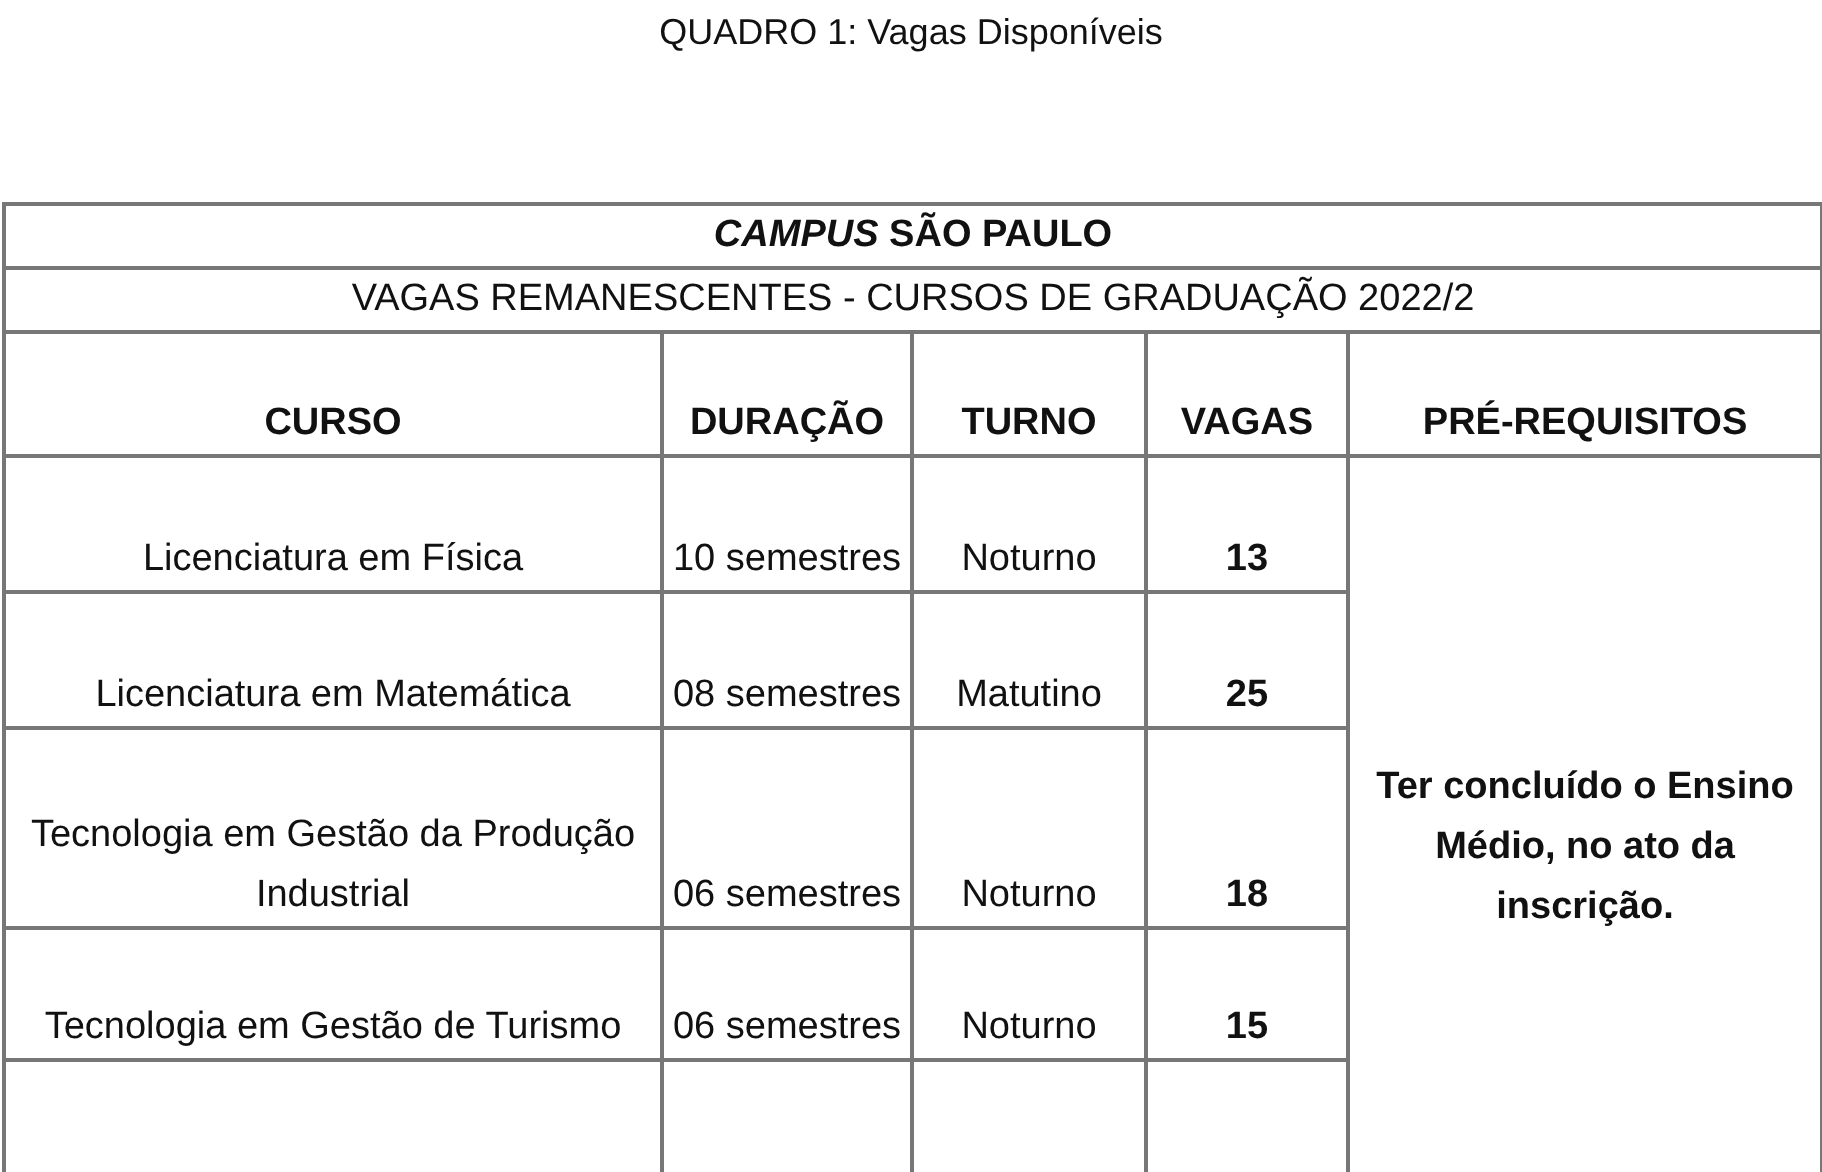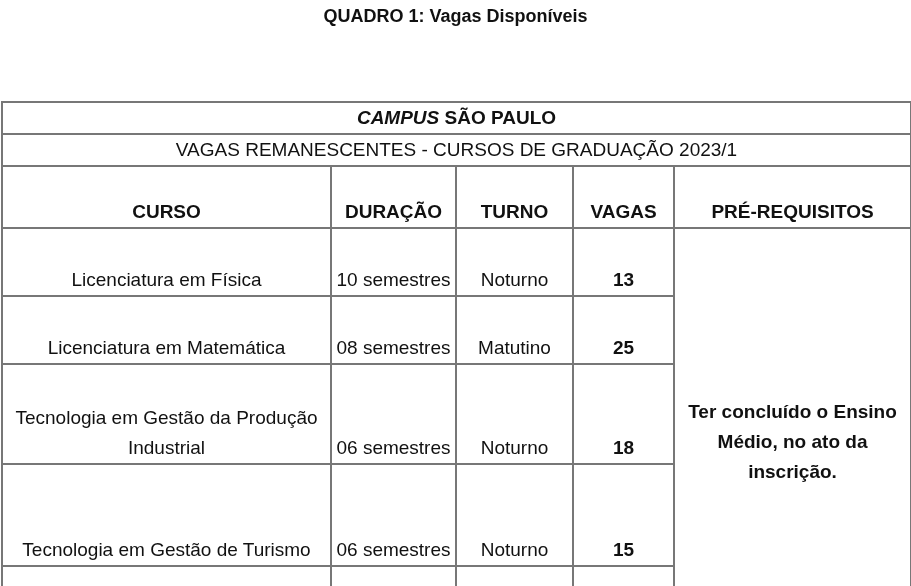--- a/index.html
+++ b/index.html
@@ -1,17 +1,17 @@
 <!DOCTYPE html>
 <html><head>
 <meta charset="utf-8">
 <style>
   html,body{margin:0;padding:0;background:#fff;}
   body{width:911px;height:586px;position:relative;overflow:hidden;font-family:"Liberation Sans",sans-serif;color:#111;}
-  .caption{position:absolute;top:6px;left:0;width:911px;text-align:center;font-weight:bold;font-size:18px;}
+  .caption{position:absolute;top:6px;left:0;width:911px;text-align:center;font-weight:normal;font-size:18px;}
   table{position:absolute;left:1px;top:101px;border-collapse:collapse;width:909px;table-layout:fixed;font-size:19px;}
   td,th{border:2px solid #777;padding:0 2px;text-align:center;vertical-align:bottom;line-height:30px;font-weight:normal;}
   th{font-weight:bold;}
   .campus{height:29px;font-weight:bold;vertical-align:middle;}
   .sub{height:28px;vertical-align:middle;}
   .hdr{height:30px;margin-top:15px;}
   .bold{font-weight:bold;margin-top:31px;}
   .pre{vertical-align:middle;font-weight:bold;line-height:30px;}
 </style>
 </head>
@@ -25,21 +25,21 @@
       <col style="width:125px">
       <col style="width:117px">
       <col style="width:101px">
       <col style="width:237px">
     </colgroup>
   <tbody>
       <tr>
         <td colspan="5" class="campus"><i>CAMPUS</i><span> SÃO PAULO</span></td>
       </tr>
   <tr>
-        <td colspan="5" class="sub">VAGAS REMANESCENTES - CURSOS DE GRADUAÇÃO 2023/1</td>
+        <td colspan="5" class="sub">VAGAS REMANESCENTES - CURSOS DE GRADUAÇÃO 2022/2</td>
       </tr>
   <tr class="hdr">
     <th style="height:60px">CURSO</th>
     <th>DURAÇÃO</th>
     <th>TURNO</th>
     <th>VAGAS</th>
     <th>PRÉ-REQUISITOS</th>
   </tr>
   <tr style="height:68px">
     <td>Licenciatura em Física</td>
@@ -53,21 +53,21 @@
     <td>08 semestres</td>
     <td>Matutino</td>
     <td class="bold">25</td>
   </tr>
   <tr style="height:100px">
     <td>Tecnologia em Gestão da Produção Industrial</td>
     <td>06 semestres</td>
     <td>Noturno</td>
     <td class="bold">18</td>
   </tr>
-  <tr style="height:102px">
+  <tr style="height:66px">
     <td>Tecnologia em Gestão de Turismo</td>
     <td>06 semestres</td>
     <td>Noturno</td>
     <td class="bold">15</td>
   </tr>
   <tr style="height:89px">
     <td>Tecnologia em Sistemas Elétricos</td>
     <td>06 semestres</td>
     <td>Noturno</td>
     <td class="bold">13</td>

